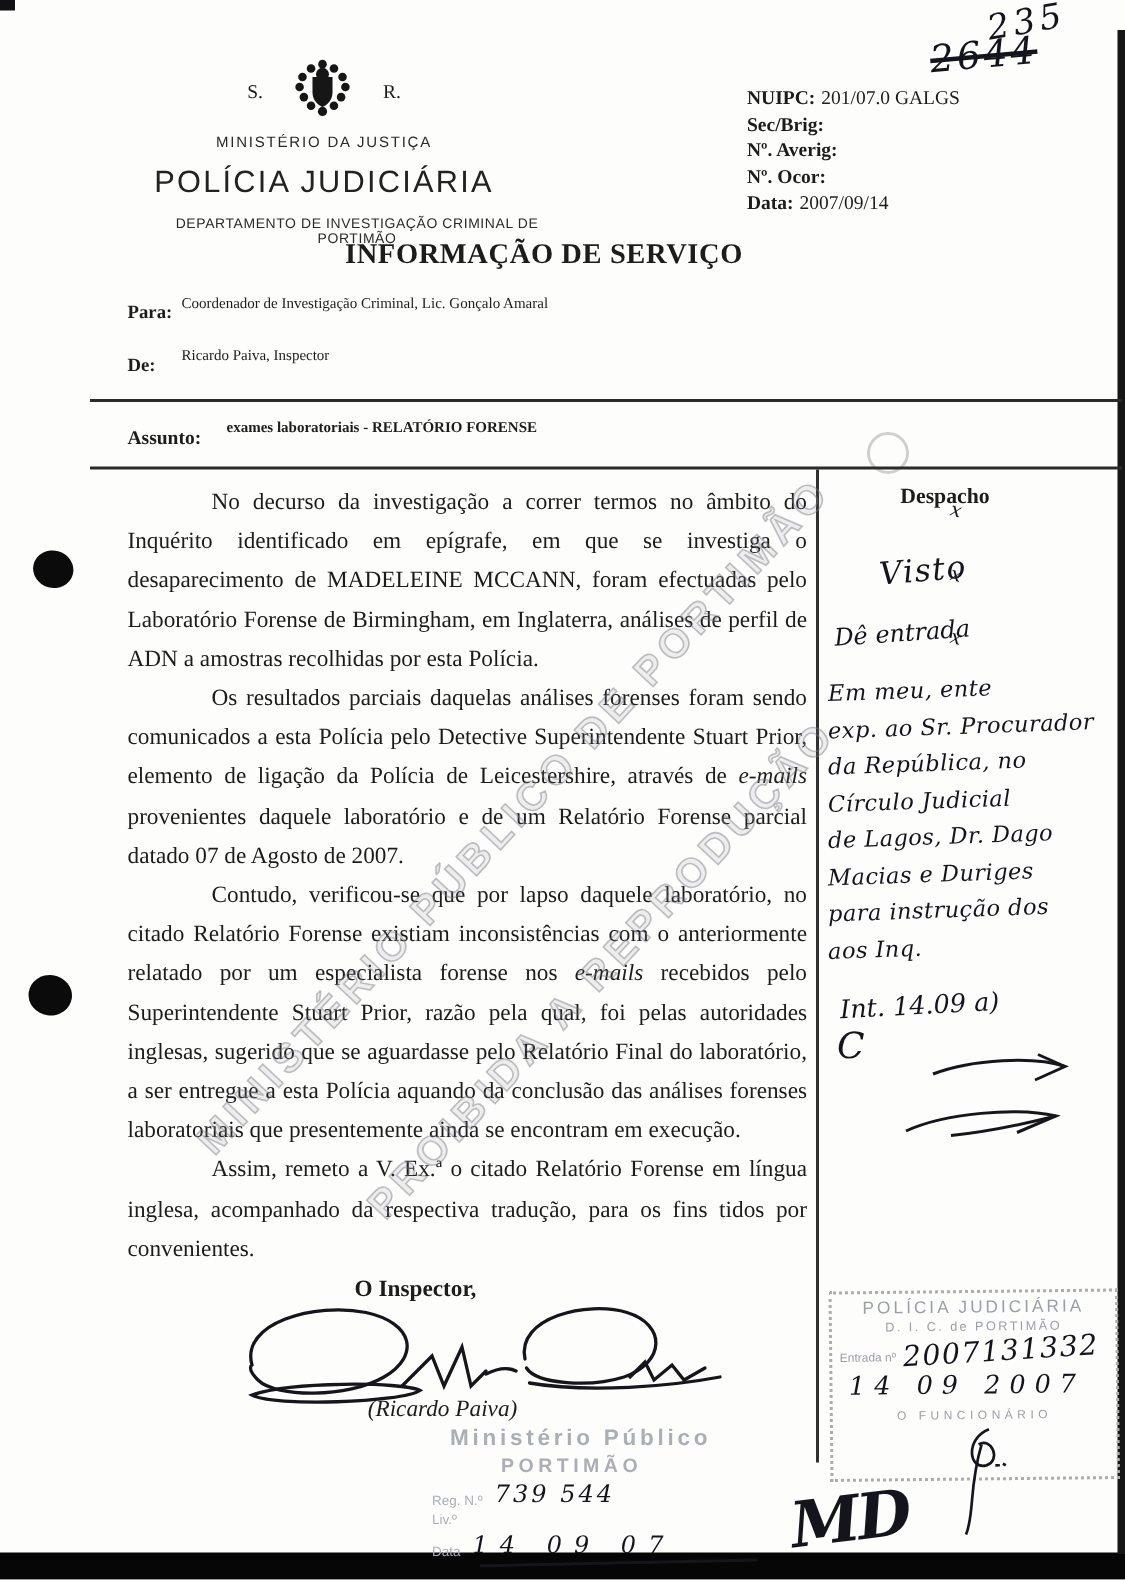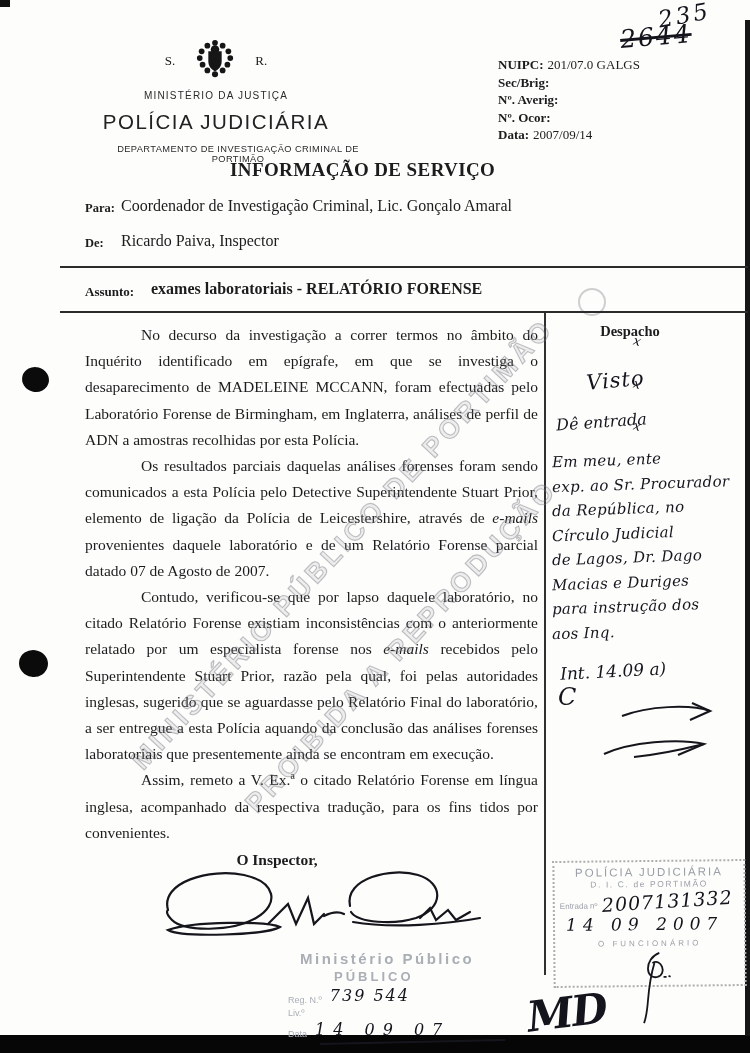--- a/index.html
+++ b/index.html
@@ -20,21 +20,21 @@
 
   
   .hw{font-family:"DejaVu Serif",serif;font-style:italic;color:#14141d;}
   .corner-a{left:658px;top:2px;font-size:23px;transform:rotate(-10deg);letter-spacing:3px;}
   .corner-b{left:620px;top:22px;font-size:25px;transform:rotate(-5deg);letter-spacing:2px;
             text-decoration:line-through;text-decoration-thickness:2.5px;}
 
   
   .title{left:230px;top:159px;width:345px;text-align:left;font-size:19px;font-weight:bold;letter-spacing:.4px;}
   .flabel{font-weight:bold;font-size:12.5px;}
-  .fval{font-size:16px;}
+  .fval{font-size:10px;}
   .rule{left:60px;width:688px;height:2px;background:#2b2b2b;}
 
   
   .body-col{left:85px;top:322px;width:453px;}
   .body-col p{margin:0;text-indent:56px;font-size:15.5px;line-height:26.2px;text-align:justify;}
   .closing{left:172px;top:851px;width:210px;text-align:center;font-weight:bold;font-size:15.5px;}
   .sig-name{left:195px;top:931px;width:200px;text-align:center;font-style:italic;font-size:15.5px;}
 
   
   .vline{left:544px;top:313px;width:2px;height:662px;background:#303030;}
@@ -164,20 +164,21 @@
     <svg class="sig" width="335" height="72" viewBox="0 0 335 72" fill="none" stroke="#15151c" stroke-width="2.2" stroke-linecap="round">
       <path d="M20 44 C 12 16 62 2 96 9 C 128 16 132 38 108 52 C 84 66 36 66 24 54 C 16 46 20 44 20 44"></path>
       <path d="M20 64 C 45 55 120 55 132 61 C 120 69 34 72 20 64 Z"></path>
       <path d="M120 58 L 140 38 L 148 58 L 160 32 L 166 58 L 176 48"></path>
       <path d="M176 50 C 184 46 190 45 196 48"></path>
       <path d="M202 40 C 196 12 244 1 270 9 C 296 17 296 42 268 52 C 246 59 210 57 203 46"></path>
       <path d="M205 56 C 245 63 300 58 332 52"></path>
       <path d="M272 52 L 282 42 L 288 54 L 300 44 L 308 54 L 322 46"></path>
     </svg>
   </div>
+  <div class="abs sig-name">(Ricardo Paiva)</div>
 
   <div class="abs vline"></div>
   <div class="abs despacho-title">Despacho</div>
   <div class="abs notes hw">
       <div class="dn-mark">x</div>
       <div class="dn-big">Visto</div>
       <div class="dn-mark">x</div>
       <div class="dn-mid">Dê entrada</div>
       <div class="dn-mark">x</div>
       <div class="dn-line">Em meu, ente</div>
@@ -218,21 +219,21 @@
       <svg class="sig" width="40" height="75" viewBox="0 0 40 75" fill="none" stroke="#15151c" stroke-width="1.8">
         <path d="M26 3 C 10 9 12 30 24 27 C 34 24 28 8 19 13"></path>
         <path d="M21 13 C 12 42 16 58 10 73"></path>
         <path d="M30 27 l 3 0 M35 26 l 2 1"></path>
       </svg>
     </div>
   </div>
 
   <div class="abs mp-stamp">
     <div class="mp-l1">Ministério Público</div>
-    <div class="mp-l2">PÚBLICO</div>
+    <div class="mp-l2">PORTIMÃO</div>
     <div class="mp-row">
       <span>Reg. N.º</span>
       <span class="hw">739 544</span>
     </div>
     <div class="mp-row">
       <span>Liv.º</span>
     </div>
     <div class="mp-row">
       <span>Data</span>
       <span class="hw" style="letter-spacing:8px;">14 09 07</span>

